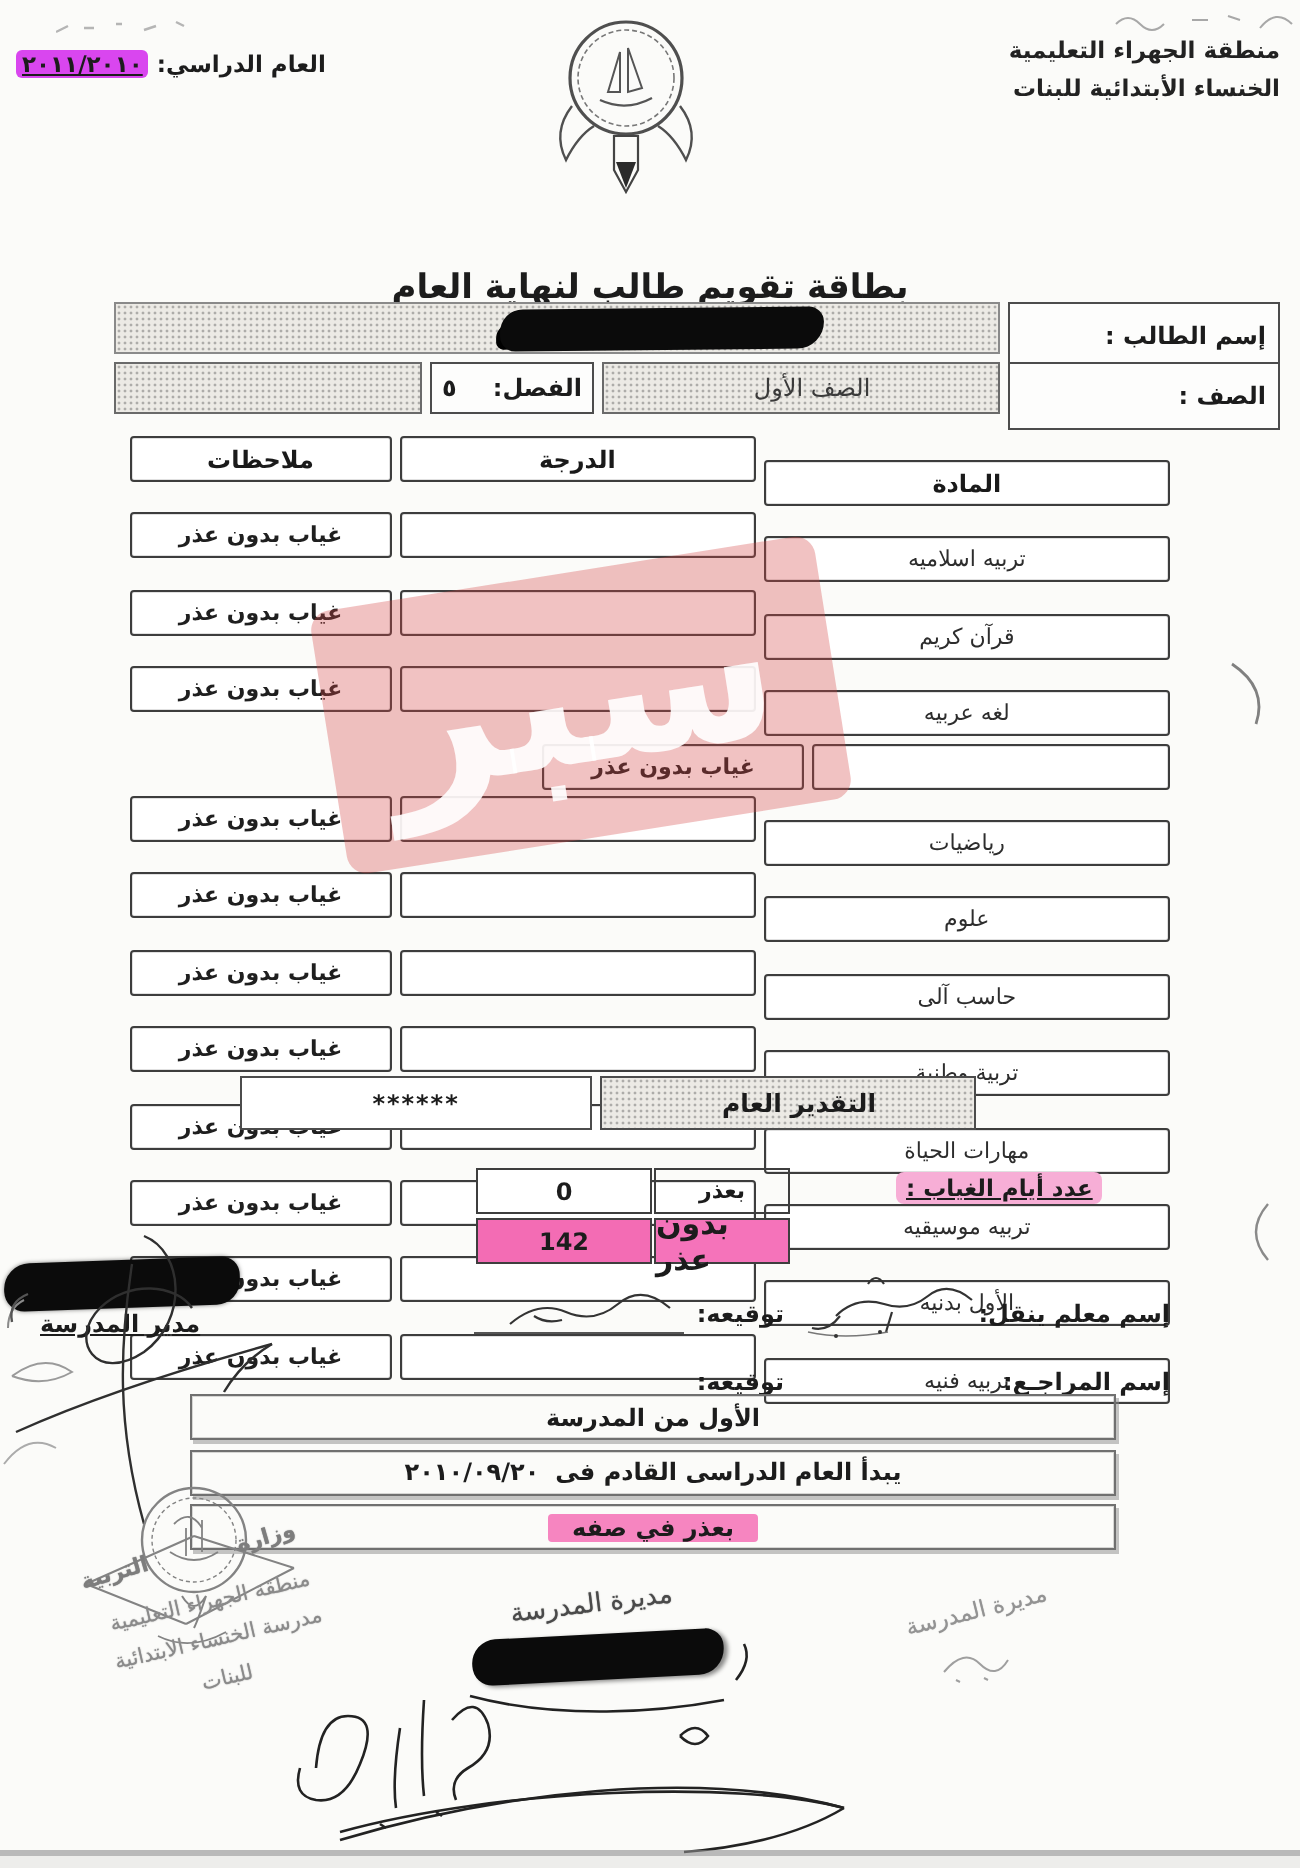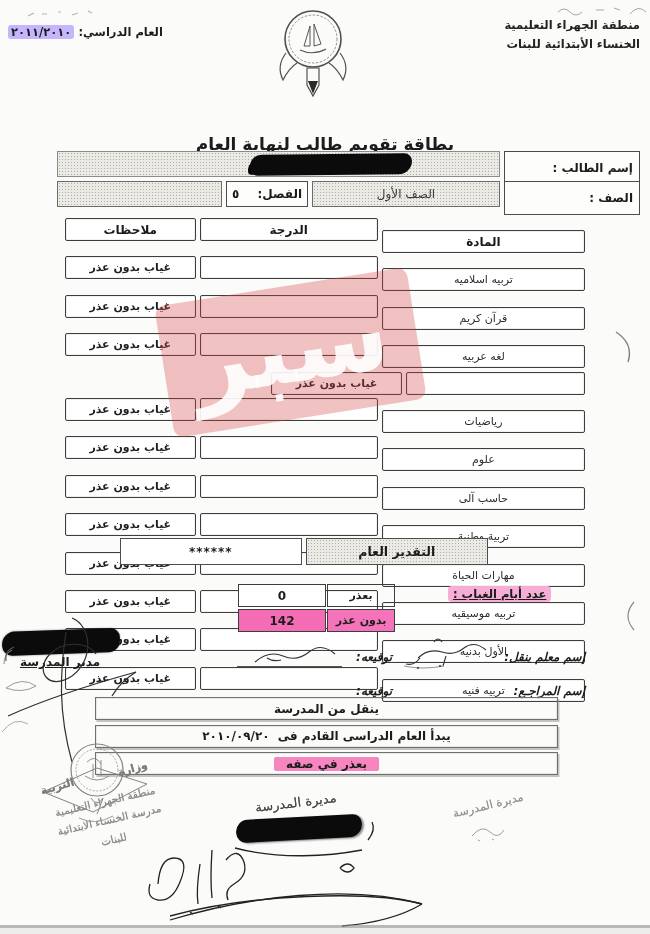--- a/index.html
+++ b/index.html
@@ -5,28 +5,29 @@
   html,body{margin:0;padding:0;background:#ffffff;}
   #page{
     position:relative;width:650px;height:934px;overflow:hidden;
     background:#fbfbf9;
     font-family:"DejaVu Sans",sans-serif;color:#1c1c1c;
   }
   .abs{position:absolute;}
   
   .hdr-right{right:10px;top:16px;text-align:right;font-size:11.5px;font-weight:bold;line-height:1.65;color:#222;}
   .hdr-left{left:8px;top:25px;font-size:11.5px;font-weight:bold;direction:rtl;white-space:nowrap;}
-  .hl-year{background:#c4b5fd;padding:0 3px;border-radius:3px;direction:ltr;display:inline-block;}
+  .hl-year{background:#d946ef;padding:0 3px;border-radius:3px;direction:ltr;display:inline-block;text-decoration:underline;}
   .doc-title{top:90px;left:0;width:100%;text-align:center;margin-top:44px;}
   .doc-title span{font-size:17px;font-weight:bold;border-bottom:2px solid #1a1a1a;padding:0 6px 3px;}
   
   .shade{
     background-color:#eceae5;
     background-image:radial-gradient(rgba(110,110,110,.5) .5px,transparent .9px);
     background-size:3px 3px;
+    padding-left:11px;
   }
   .lblbox{border:1.2px solid #4c4c4c;background:#fdfdfc;display:flex;align-items:center;font-weight:bold;font-size:12px;}
   .valbox{border:1.2px solid #6a6a6a;display:flex;align-items:center;justify-content:center;font-size:12px;color:#3a3a3a;}
   .inforow{display:flex;direction:rtl;gap:4px;height:26px;}
   .inforow .lblbox{width:122px;padding:16px 6px;justify-content:flex-start;}
   
   .marks{left:65px;top:218px;width:520px;direction:rtl;}
   .trow{display:flex;gap:4px;margin-bottom:3.4px;}
   .tcell{border:1px solid #3d3d3d;background:#fff;height:21px;display:flex;align-items:center;justify-content:center;
          border-radius:2px;box-shadow:inset 0 0 0 .5px rgba(0,0,0,.12);}
@@ -44,21 +45,21 @@
     display:flex;align-items:center;justify-content:center;z-index:30;pointer-events:none;
   }
   .watermark span{font-size:98px;font-weight:bold;color:rgba(255,255,255,.9);line-height:1;margin-top:-10px;}
   
   .abs-label{left:448px;top:586px;font-size:11.5px;font-weight:bold;text-decoration:underline;
              background:#f7aed6;padding:1px 5px;border-radius:4px;direction:rtl;}
   .numbox{border:1.5px solid #3e3e3e;display:flex;align-items:center;justify-content:center;font-weight:bold;}
   .pink{background:#f36cb4;}
   .pinklbl{background:#f573ba;}
   
-  .sig-label{font-size:12px;font-weight:bold;direction:rtl;white-space:nowrap;font-style:italic;}
+  .sig-label{font-size:12px;font-weight:bold;direction:rtl;white-space:nowrap;}
   .sig-line{border-bottom:1.2px solid #555;}
   .principal{left:20px;top:610px;font-size:12px;font-weight:bold;text-decoration:underline;margin-top:45px;}
   .blob{background:#0b0b0b;}
   
   .decisions{left:95px;top:697px;width:463px;}
   .dbox{height:21px;border:1px solid #707070;margin-bottom:4.6px;display:flex;align-items:center;justify-content:center;
         font-size:12px;font-weight:bold;direction:rtl;
         box-shadow:1.5px 2px 0 rgba(140,140,140,.5), inset 0 0 0 .5px rgba(120,120,120,.28);}
   .hl-stay{background:#f685c0;padding:0 12px;border-radius:2px;}
   
@@ -198,21 +199,21 @@
     <div class="w">******</div>
   </div>
 
   <div class="abs watermark">
     <span>سبر</span>
   </div>
 
   <div class="abs abs-label">عدد أيام الغياب :</div>
   <div class="abs numbox" style="left:327px;top:584px;width:66px;height:21px;font-size:11px">بعذر</div>
   <div class="abs numbox" style="left:238px;top:584px;width:86px;height:21px;font-size:12px;background:#fff">0</div>
-  <div class="abs numbox pinklbl" style="left:327px;top:609px;width:66px;height:21px;font-size:11px">بدون عذر</div>
+  <div class="abs numbox pinklbl" style="left:327px;top:609px;width:66px;height:21px;font-size:15px">بدون عذر</div>
   <div class="abs numbox pink" style="left:238px;top:609px;width:86px;height:21px;font-size:12px">142</div>
 
   <div class="abs principal">مدير المدرسة</div>
   <div class="abs blob" style="left:2px;top:630px;width:118px;height:24px;border-radius:13px 9px 12px 10px;transform:rotate(-2deg);box-shadow:0 0 2px rgba(0,0,0,.5)"></div>
   <svg class="abs" style="left:0;top:612px" width="140" height="152" viewBox="0 0 140 152">
     <g stroke="#2f2f2f" stroke-width="1.2" fill="none">
       <path d="M72,6 C92,14 94,48 72,64 C48,80 34,58 50,42 C64,28 88,30 96,42"></path>
       <path d="M66,20 C60,60 58,100 72,150"></path>
       <path d="M8,104 C48,86 100,70 136,60"></path>
       <path d="M136,60 C126,66 118,74 112,84"></path>
@@ -242,21 +243,21 @@
       <path d="M34,20 q-8,2 -14,-2"></path>
     </g>
   </svg>
 
   <div class="abs sig-label" style="right:65px;top:684px">إسم المراجـع:</div>
   <div class="abs sig-line" style="left:357px;top:697px;width:125px"></div>
   <div class="abs sig-label" style="right:258px;top:684px">توقيعه:</div>
   <div class="abs sig-line" style="left:237px;top:697px;width:105px"></div>
 
   <div class="abs decisions">
-    <div class="dbox">ينقل من المدرسة</div>
+    <div class="dbox">الأول من المدرسة</div>
     <div class="dbox">
       <span>يبدأ العام الدراسى القادم فى</span>
       <span dir="ltr" style="margin-right:8px">٢٠١٠/٠٩/٢٠</span>
     </div>
     <div class="dbox">
       <span class="hl-stay">بعذر في صفه</span>
     </div>
   </div>
 
   <svg class="abs" style="left:35px;top:740px" width="118" height="100" viewBox="0 0 118 100">

